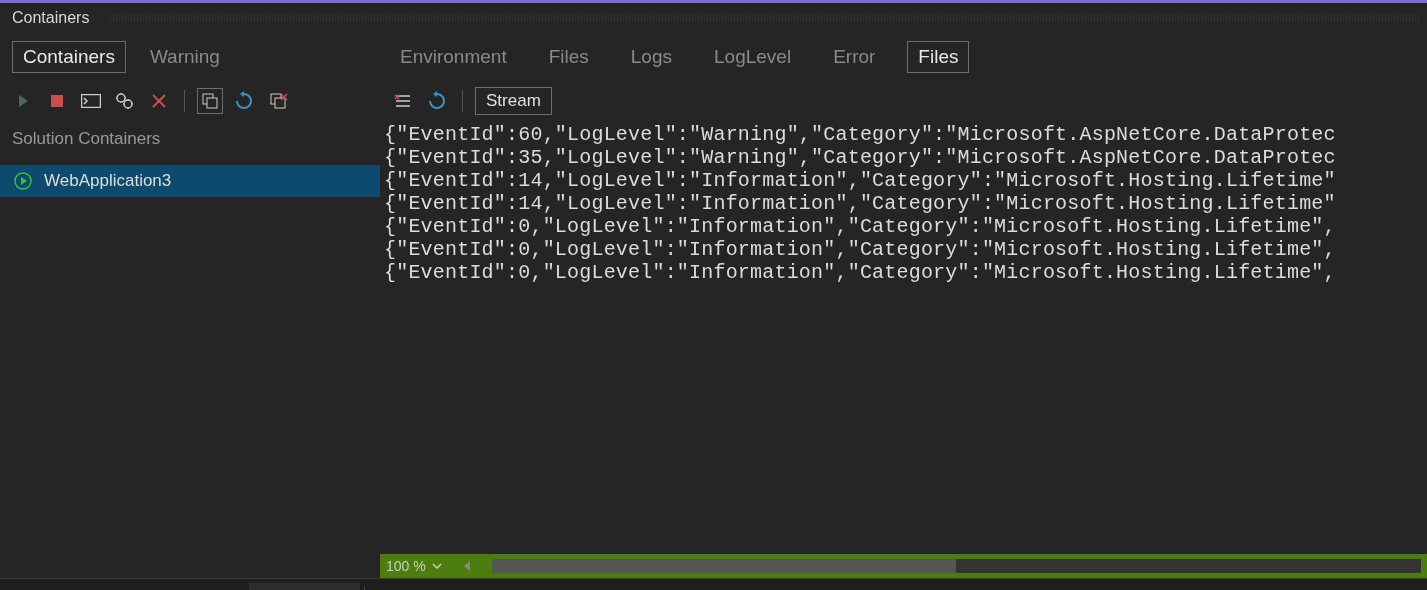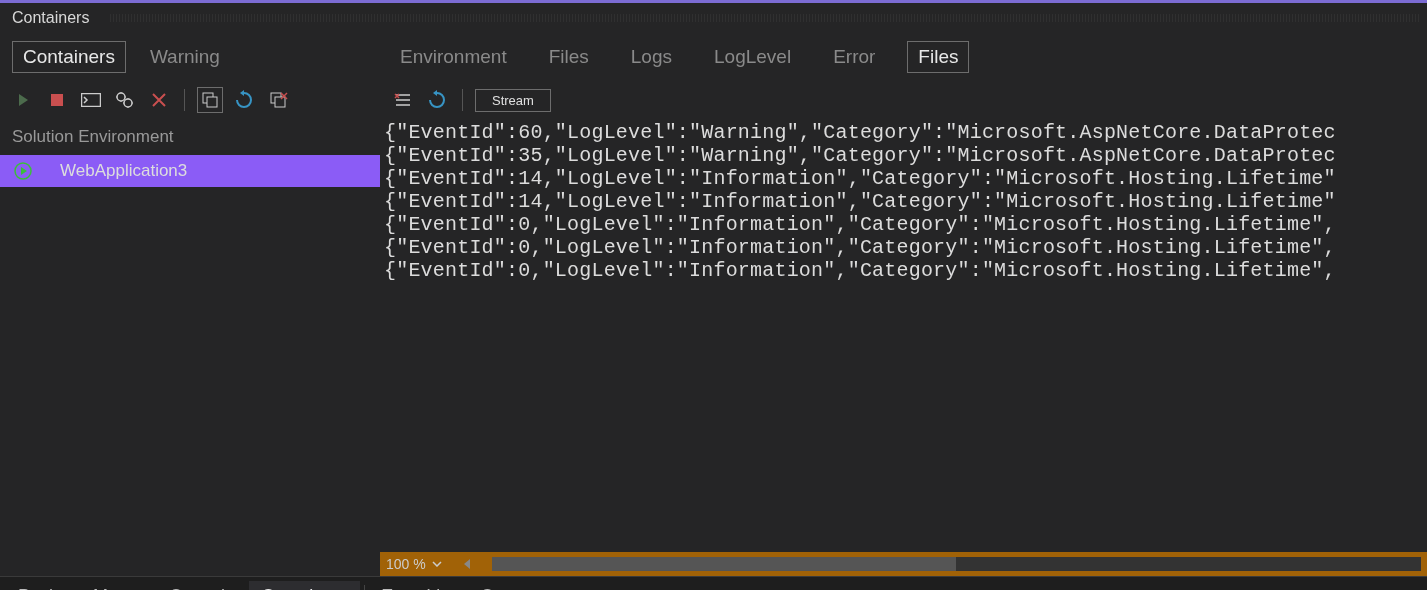--- a/index.html
+++ b/index.html
@@ -104,36 +104,37 @@
     }
     .tsep {
       width: 1px;
       height: 22px;
       background: #555;
       margin: 0 4px;
     }
     .stream-btn {
       border: 1px solid #6d6d6d;
       color: #e0e0e0;
-      font-size: 13px;
-      padding: 3px 16px;
+      font-size: 17px;
+      padding: 3px 10px;
       cursor: pointer;
     }
     .section-label {
       color: #999;
       font-size: 17px;
       padding: 8px 12px;
     }
     .container-item {
       display: flex;
       align-items: center;
-      gap: 28px;
+      gap: 12px;
       padding: 6px 14px;
-      background: #8b5cf6;
-      cursor: pointer;
+      background: #0c4a6e;
+      cursor: pointer;
+      margin-top: 8px;
     }
     .run-badge {
       width: 18px; height: 18px;
       display: flex;
       align-items: center;
       justify-content: center;
     }
     .container-item span.name {
       color: #ddd;
       font-size: 17px;
@@ -146,21 +147,21 @@
       overflow: hidden;
       padding: 2px 4px;
       color: #dcdcdc;
       letter-spacing: 0.2px;
     }
     .zoom-bar {
       display: flex;
       align-items: center;
       gap: 20px;
       padding: 4px 6px;
-      background: #a16207;
+      background: #4d7c0f;
     }
     .zoom-select {
       color: #ccc;
       font-size: 14px;
       display: flex;
       align-items: center;
       gap: 6px;
       cursor: pointer;
     }
     .hscroll {
@@ -292,21 +293,21 @@
           </svg>
       </span>
       <span class="tsep"></span>
       <span class="stream-btn">Stream</span>
     </div>
   </div>
 </div>
 
 <div class="body-row">
   <div class="sidebar">
-    <div class="section-label">Solution Environment</div>
+    <div class="section-label">Solution Containers</div>
     <div class="container-item">
       <span class="run-badge">
         <svg width="18" height="18" viewBox="0 0 18 18">
             <circle cx="9" cy="9" r="8" fill="none" stroke="#3bbe3b" stroke-width="1.5"></circle>
             <path d="M7 5 L13 9 L7 13 Z" fill="#3bbe3b"></path>
           </svg>
       </span>
       <span class="name">WebApplication3</span>
     </div>
   </div>

